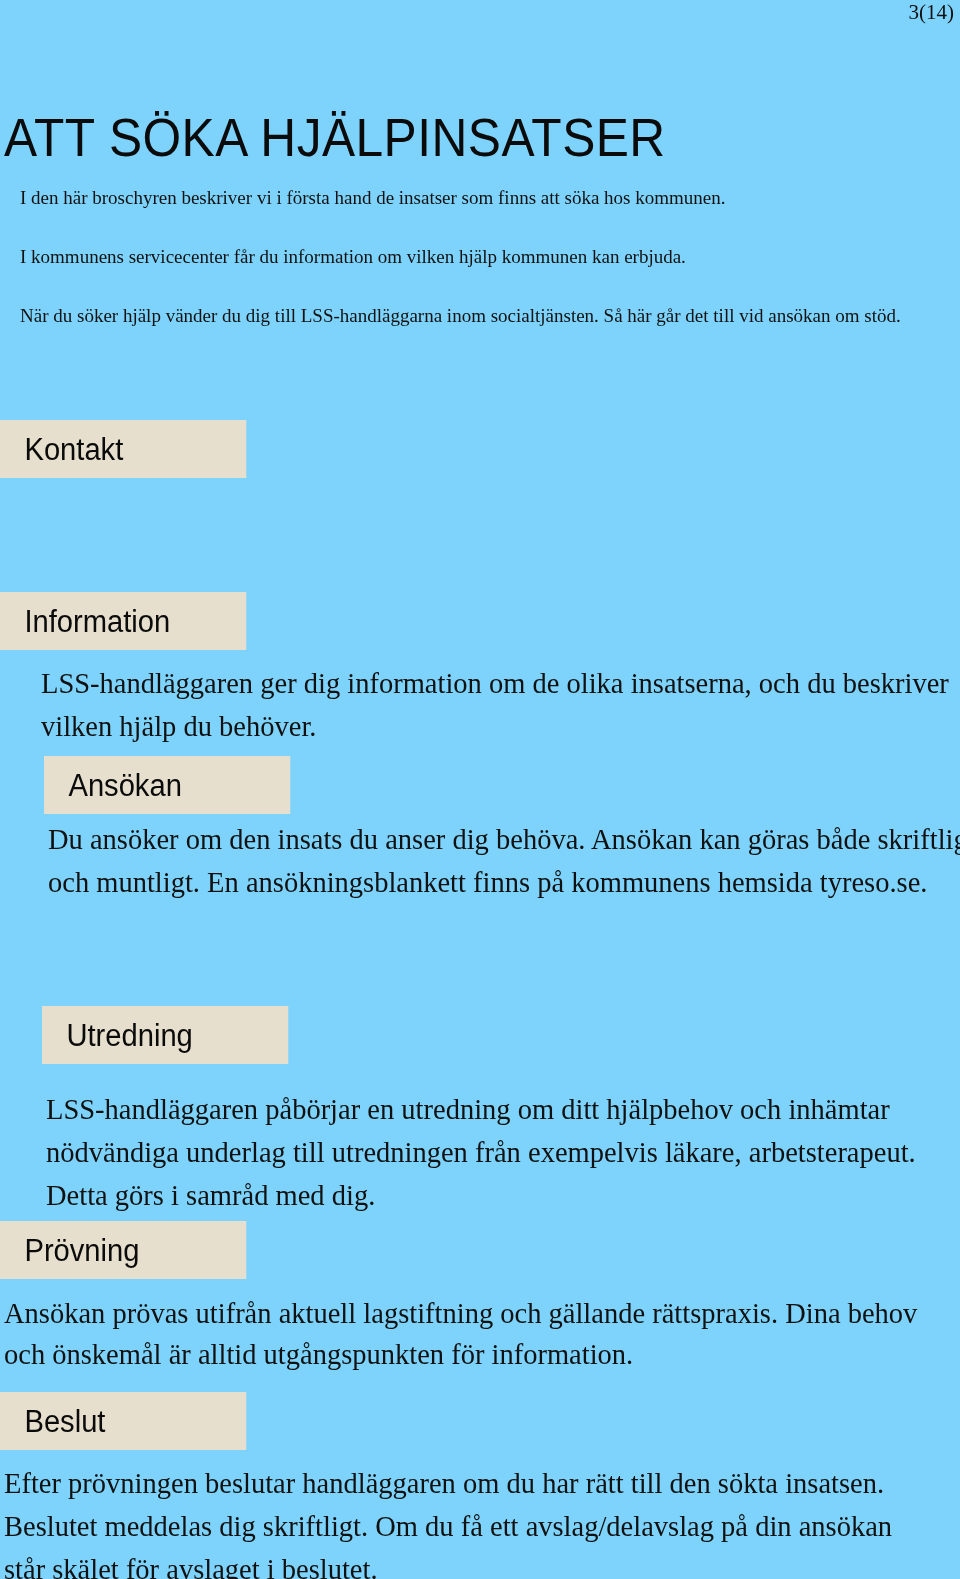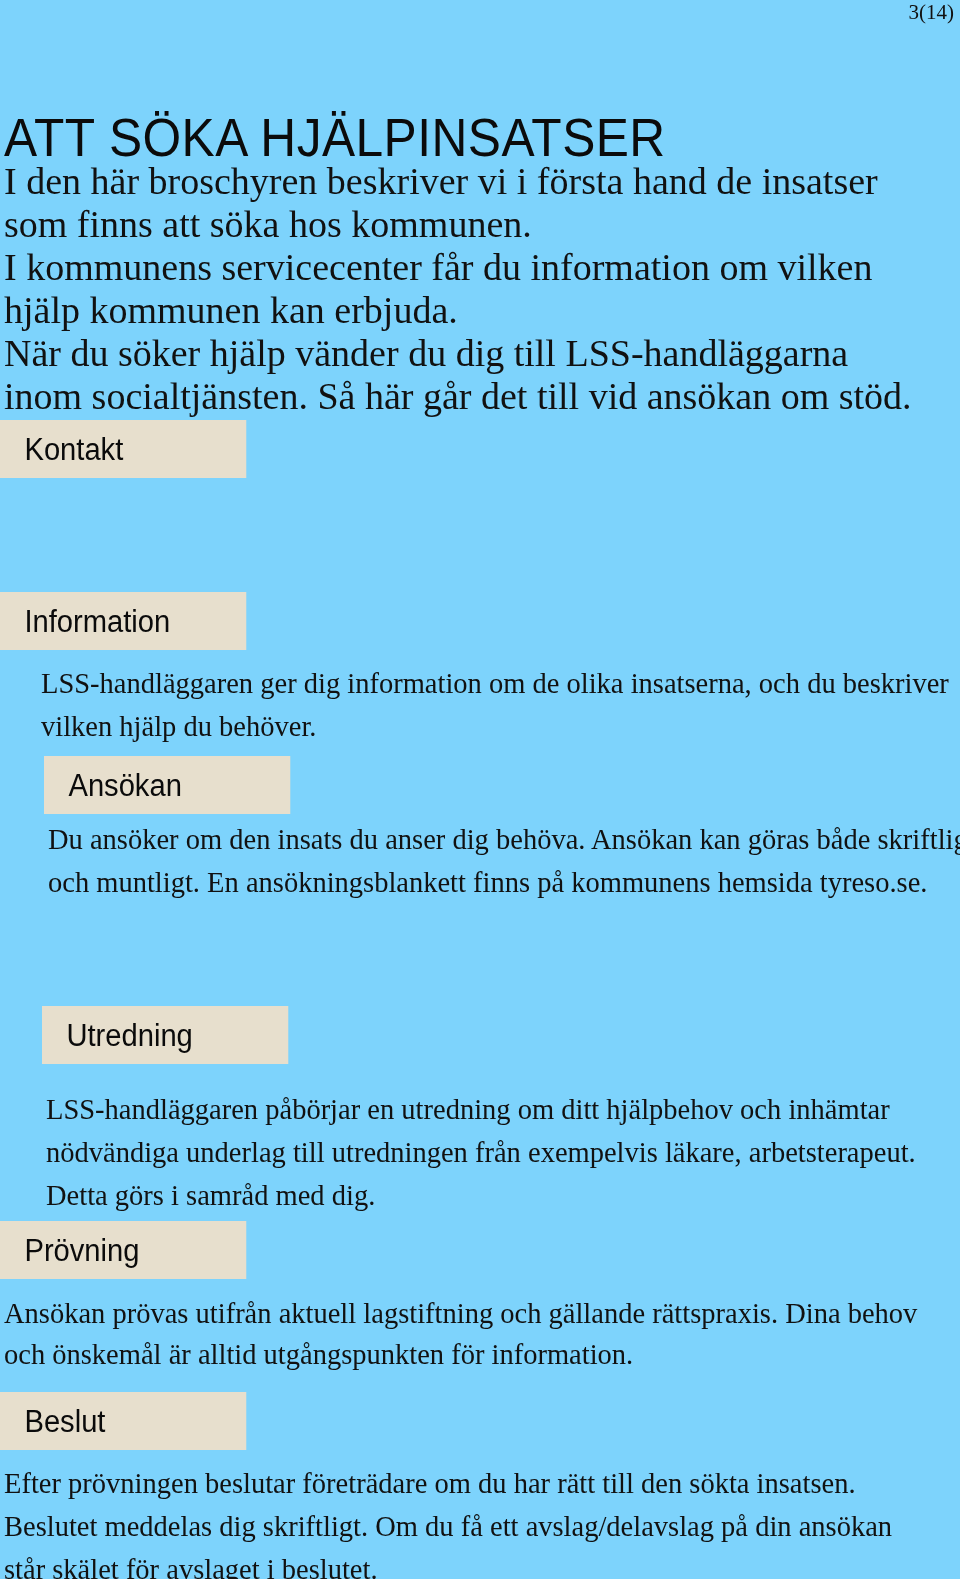--- a/index.html
+++ b/index.html
@@ -46,22 +46,22 @@
   }
 
   
   .intro {
     position: absolute;
     left: 4px;
     top: 160px;
     width: 930px;
   }
   .intro p {
-    margin: 0;
-    font-size: 38px;
+    margin: 16px;
+    font-size: 19px;
     line-height: 43px;
     color: #111111;
   }
 
   
   .section {
     position: absolute;
     left: 0;
     width: 960px;
   }
@@ -141,16 +141,16 @@
     <p class="section-body">LSS-handläggaren påbörjar en utredning om ditt hjälpbehov och inhämtar nödvändiga underlag till utredningen från exempelvis läkare, arbetsterapeut. Detta görs i samråd med dig.</p>
   </section>
 
   <section class="section" id="sec-provning">
     <div class="section-heading">Prövning</div>
     <p class="section-body tight">Ansökan prövas utifrån aktuell lagstiftning och gällande rättspraxis. Dina behov och önskemål är alltid utgångspunkten för information.</p>
   </section>
 
   <section class="section" id="sec-beslut">
     <div class="section-heading">Beslut</div>
-    <p class="section-body"><span>Efter prövningen beslutar företrädare om du har rätt till den sökta insatsen. Beslutet meddelas dig skriftligt. Om du få ett </span><span class="bold-term">avslag/delavslag</span><span> på din ansökan står skälet för avslaget i beslutet.</span></p>
+    <p class="section-body"><span>Efter prövningen beslutar handläggaren om du har rätt till den sökta insatsen. Beslutet meddelas dig skriftligt. Om du få ett </span><span class="bold-term">avslag/delavslag</span><span> på din ansökan står skälet för avslaget i beslutet.</span></p>
   </section>
 
 </div>
 
 </body></html>

